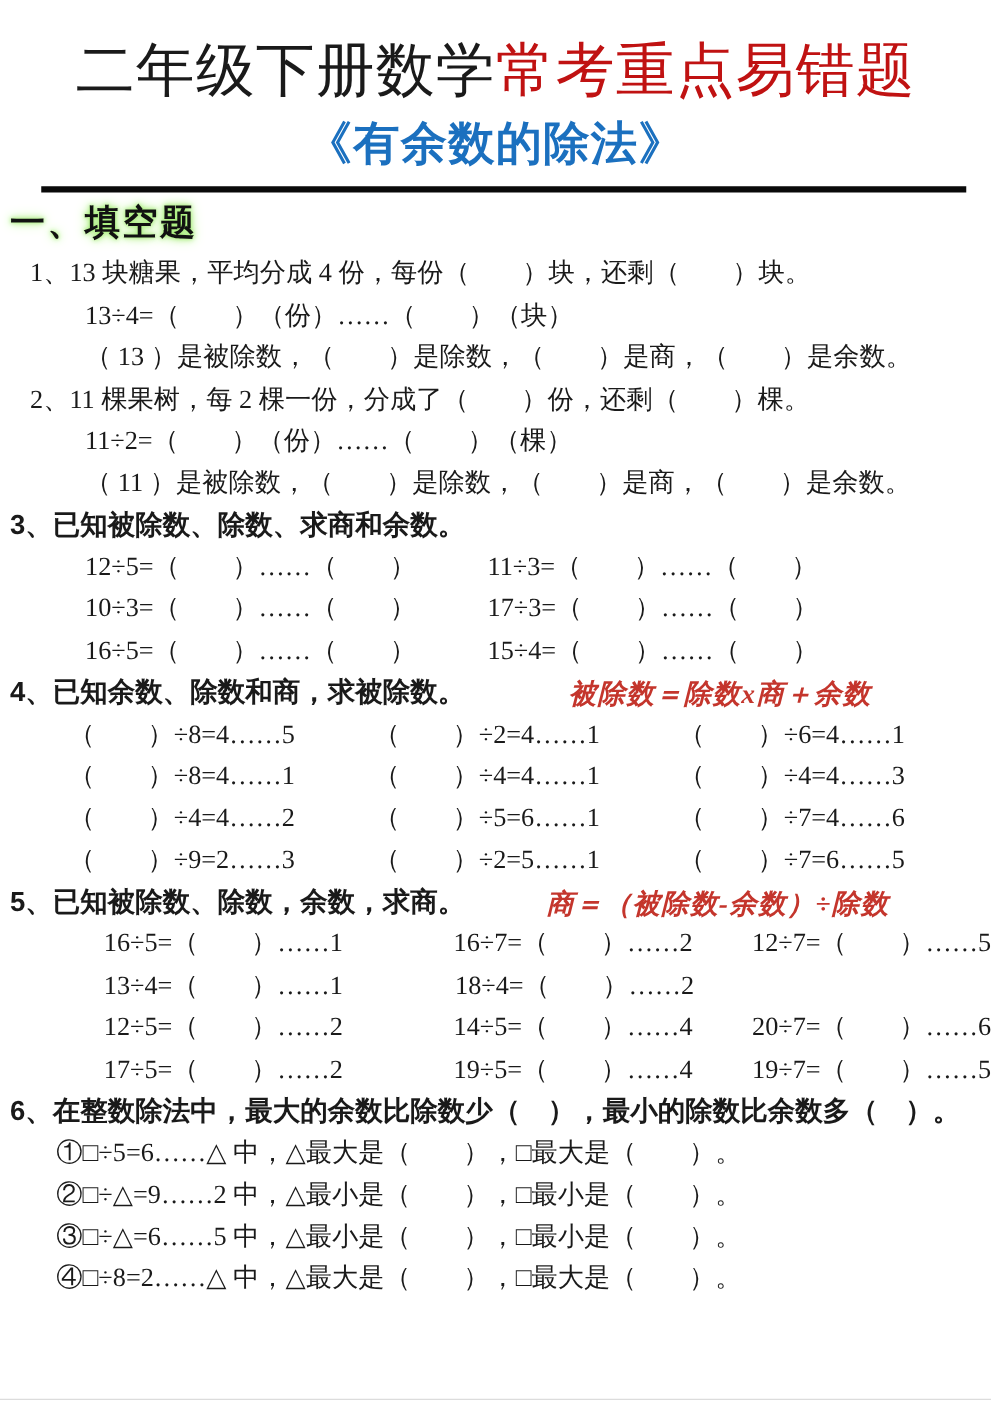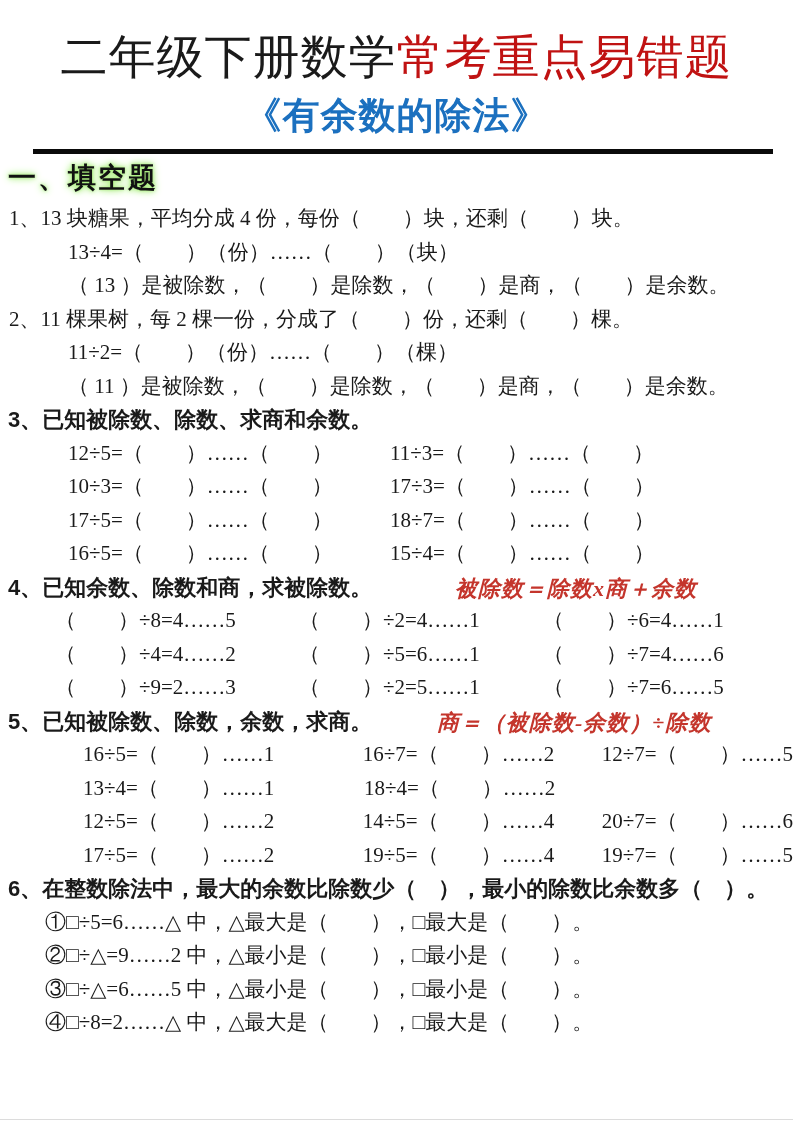--- a/index.html
+++ b/index.html
@@ -44,21 +44,21 @@
     text-shadow:0 0 3px #a5ed77, 0 0 6px #a5ed77, 0 0 10px #c2f59e;
     white-space:nowrap;
   }
   .content { position:absolute; top:202px; left:0; width:793px; }
   .line {
     position:relative;
     height:33.5px; line-height:33.5px;
     font-size:21px;
     white-space:nowrap;
   }
-  .indent1 { padding-left:9px; }
+  .indent1 { padding-left:24px; }
   .indent2 { padding-left:68px; }
   .qheading {
     padding-left:8px;
     font-family:"Liberation Sans","DejaVu Sans",sans-serif;
     font-weight:bold; font-size:22px;
   }
   .row { display:flex; }
   .q3row { padding-left:68px; }
   .q3row .c0 { width:322px; }
   .q4row { padding-left:55px; }
@@ -108,36 +108,37 @@
     <div class="line qheading">3、已知被除数、除数、求商和余数。</div>
     <div class="line row q3row">
       <span class="c0">12÷5=（　　）……（　　）</span>
       <span class="c1">11÷3=（　　）……（　　）</span>
     </div>
     <div class="line row q3row">
       <span class="c0">10÷3=（　　）……（　　）</span>
       <span class="c1">17÷3=（　　）……（　　）</span>
     </div>
     <div class="line row q3row">
-      <span class="c0">17÷5=（　　）……（　　）</span>
-      <span class="c1">18÷7=（　　）……（　　）</span>
-    </div>
-    <div class="line row q3row">
       <span class="c0">16÷5=（　　）……（　　）</span>
       <span class="c1">15÷4=（　　）……（　　）</span>
     </div>
 
     <div class="line qheading">
       <span>4、已知余数、除数和商，求被除数。</span>
       <span class="note q4note">被除数＝除数x商＋余数</span>
     </div>
     <div class="line row q4row">
       <span class="c0">（　　）÷8=4……5</span>
       <span class="c1">（　　）÷2=4……1</span>
       <span class="c2">（　　）÷6=4……1</span>
+    </div>
+    <div class="line row q4row">
+      <span class="c0">（　　）÷8=4……1</span>
+      <span class="c1">（　　）÷4=4……1</span>
+      <span class="c2">（　　）÷4=4……3</span>
     </div>
     <div class="line row q4row">
       <span class="c0">（　　）÷4=4……2</span>
       <span class="c1">（　　）÷5=6……1</span>
       <span class="c2">（　　）÷7=4……6</span>
     </div>
     <div class="line row q4row">
       <span class="c0">（　　）÷9=2……3</span>
       <span class="c1">（　　）÷2=5……1</span>
       <span class="c2">（　　）÷7=6……5</span>

